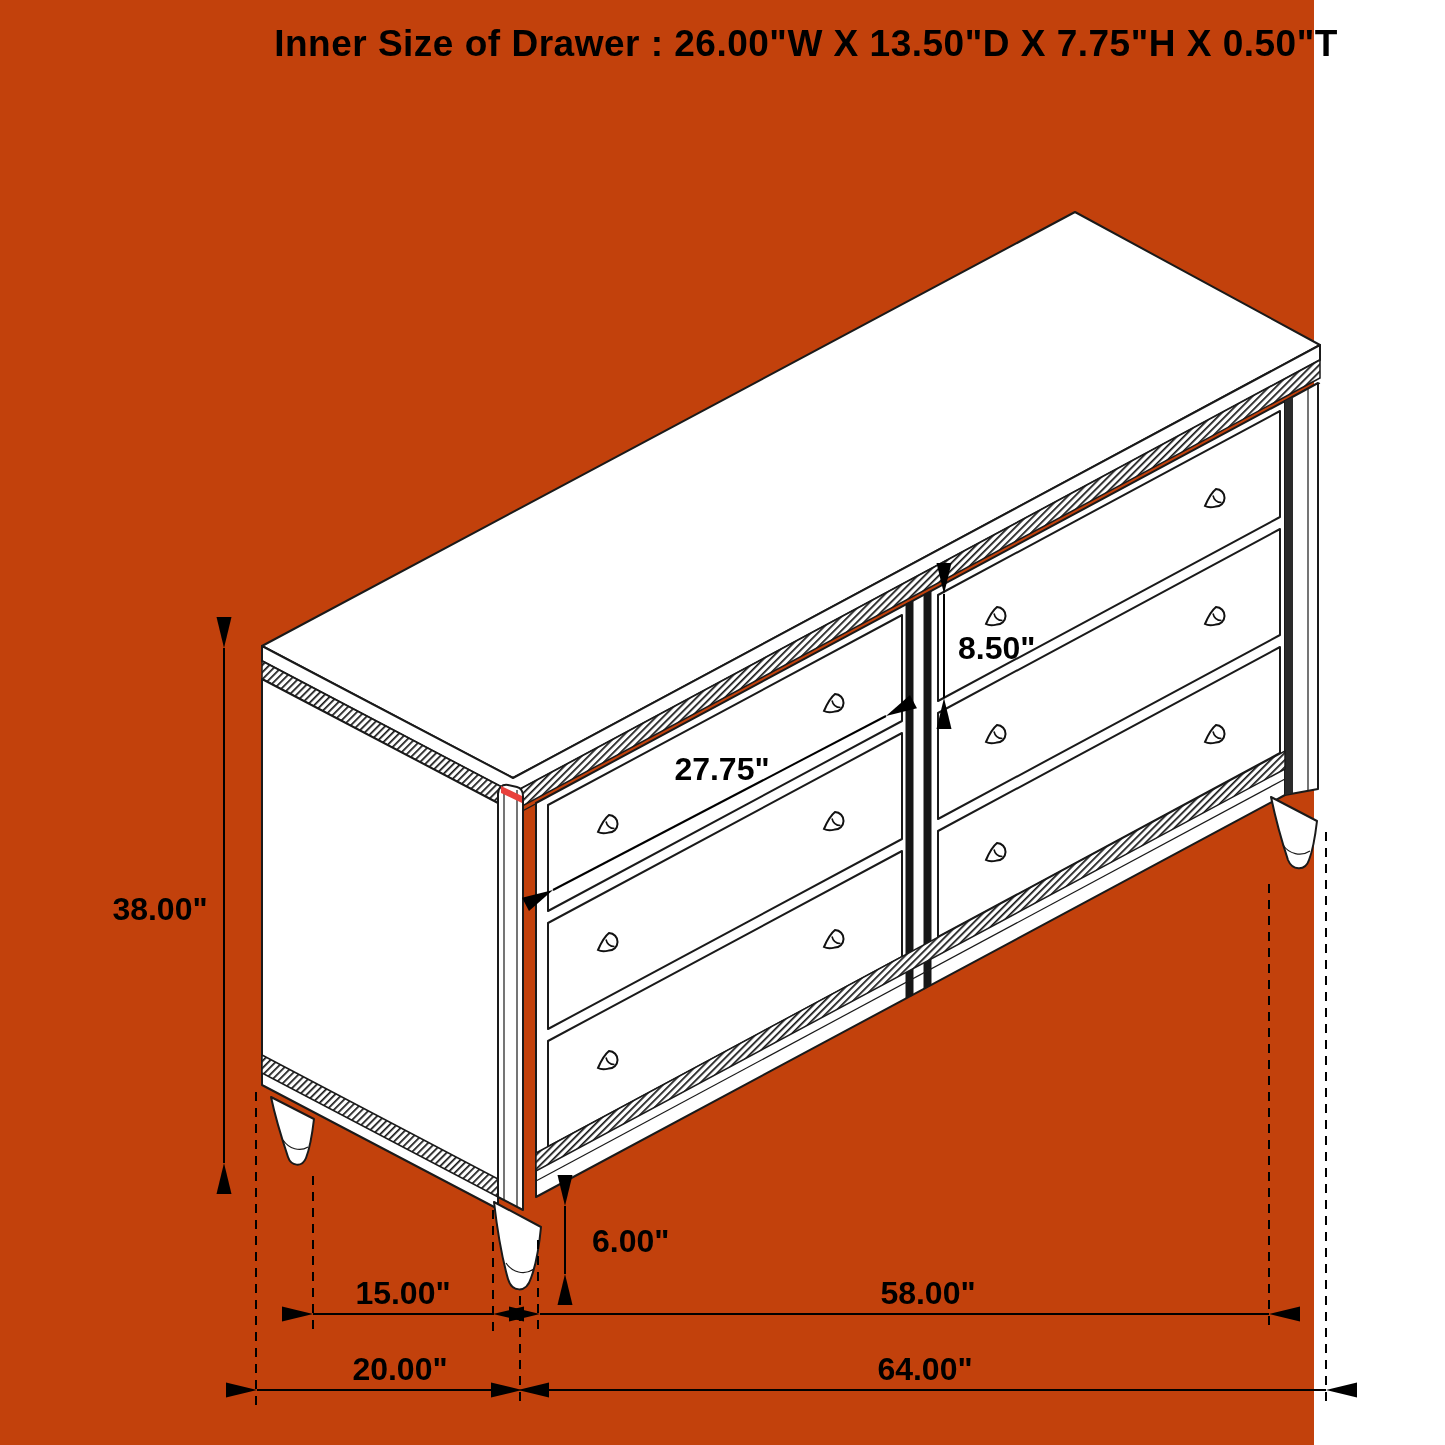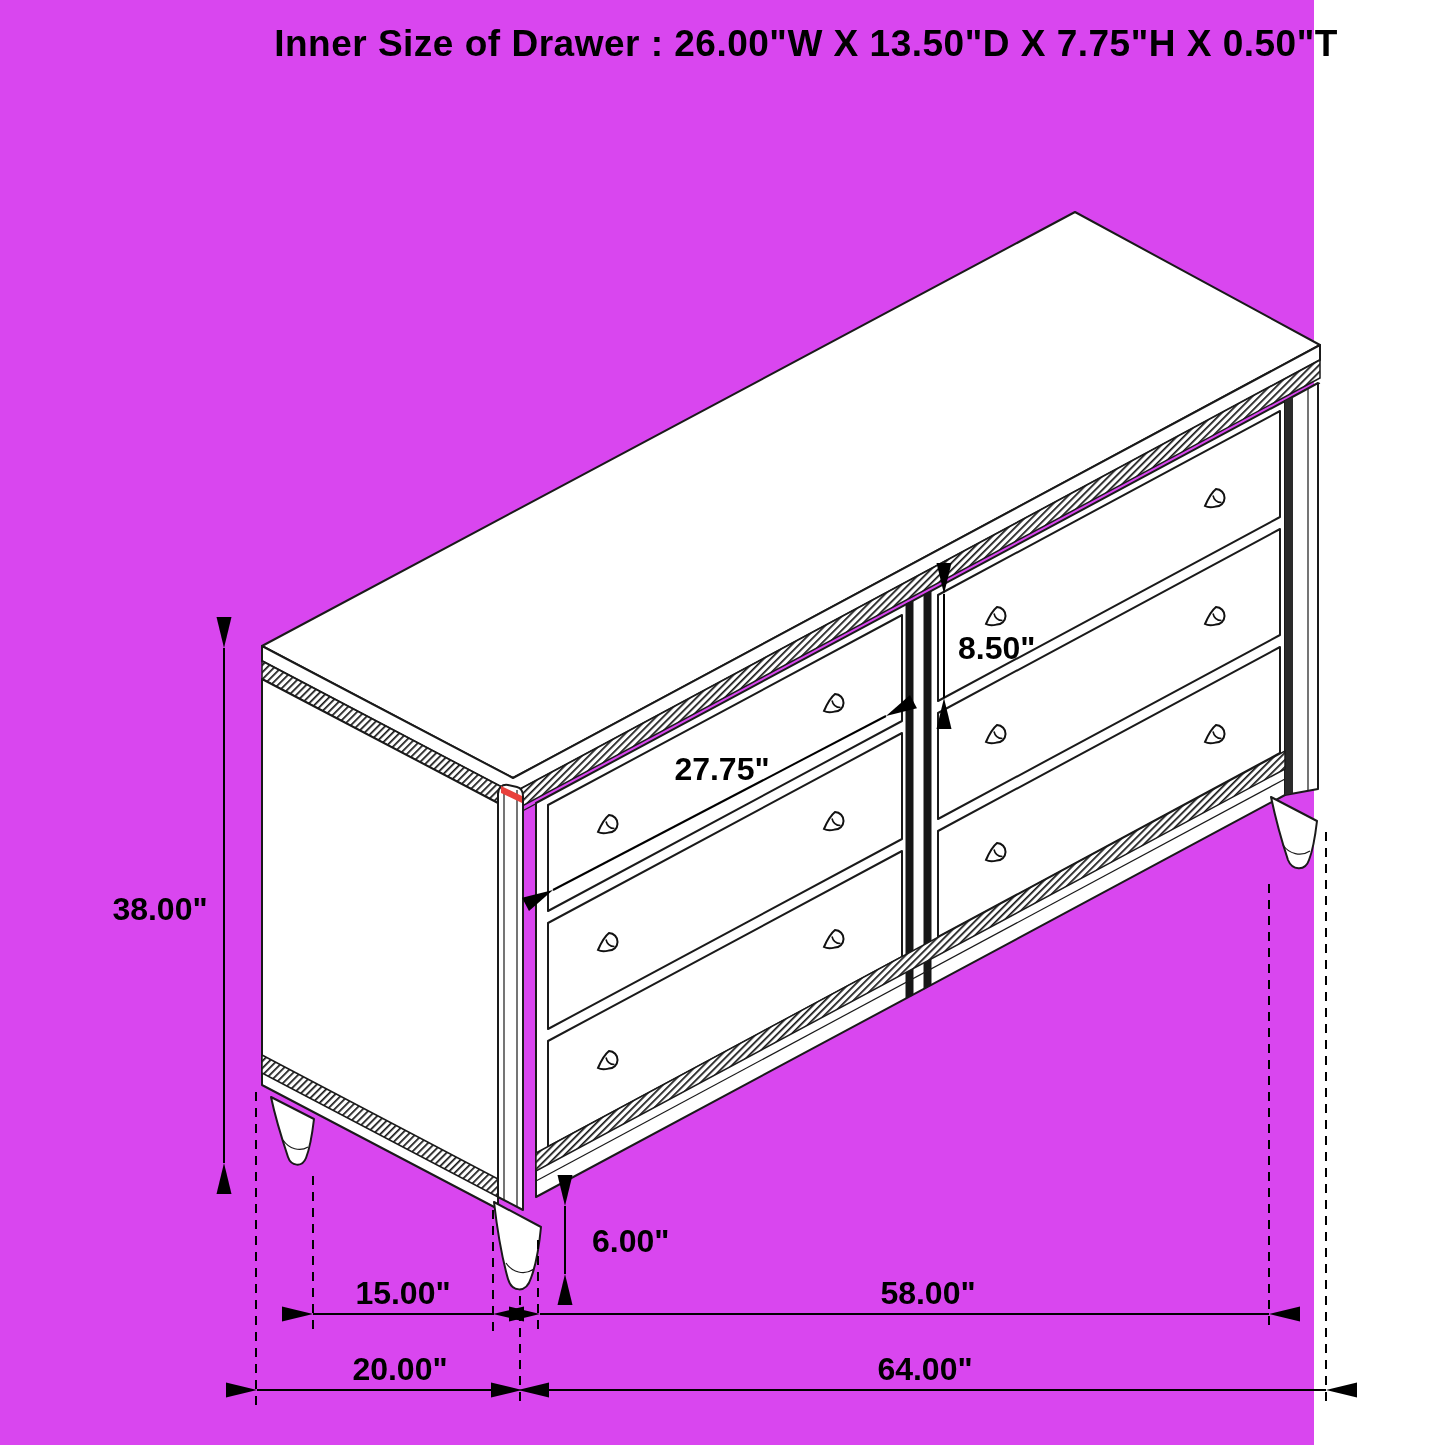--- a/index.html
+++ b/index.html
@@ -1,17 +1,17 @@
 <!DOCTYPE html>
 <html><head>
 <meta charset="utf-8">
 <style>
   html,body{margin:0;padding:0;background:#ffffff;}
   .sheet{
-    width:1314px;height:1445px;position:relative;background:#d946ef;
+    width:1314px;height:1445px;position:relative;background:#c2410c;
     font-family:"Liberation Sans", sans-serif;
   }
   svg{display:block;}
   text{
     font-family:"Liberation Sans", sans-serif;
     font-weight:bold;
     fill:#000000;
   }
   .t-title{font-size:37px;letter-spacing:.5px;}
   .t-dim{font-size:32px;}

